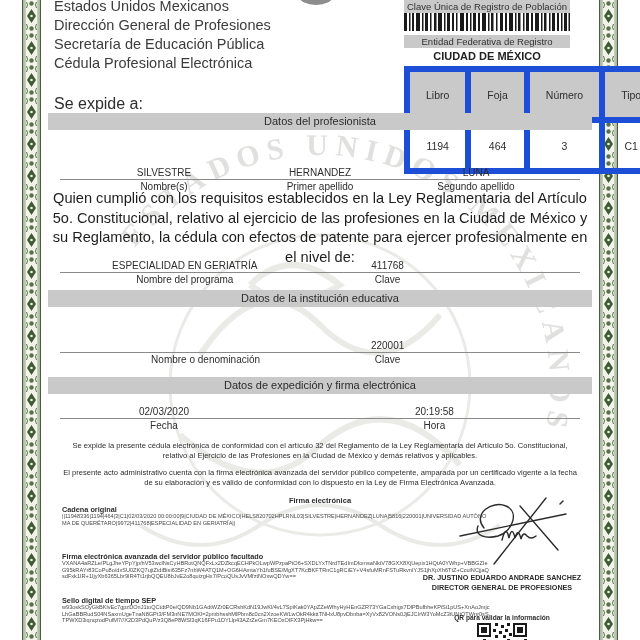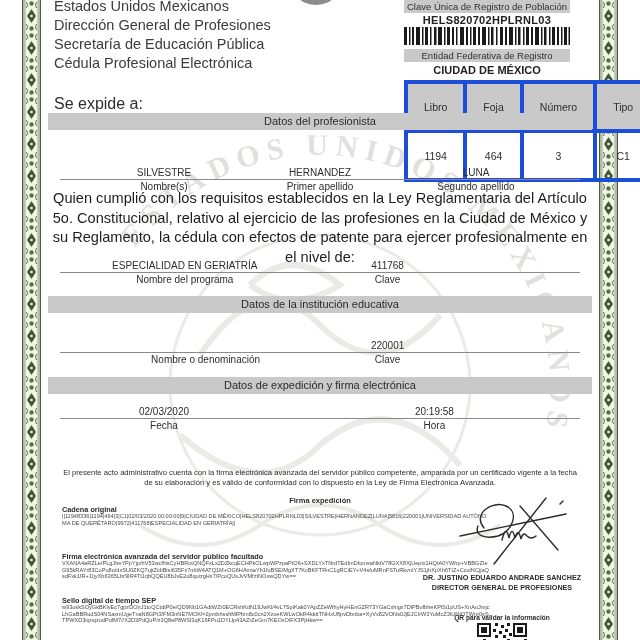--- a/index.html
+++ b/index.html
@@ -8,21 +8,21 @@
   .border-strip{position:absolute;top:0;width:19px;height:640px;}
   .seal-arc{position:absolute;left:299px;top:-13px;width:34px;height:18px;border-radius:50%;
             background:#8d8d8d;}
   .content{position:absolute;left:46px;top:0;width:548px;height:640px;}
   .agency{position:absolute;left:8px;top:-3px;font-size:14.5px;line-height:19px;color:#3c3c3c;}
   .idblock{position:absolute;right:24px;top:0;width:166px;}
   .graylab{background:#c9c9c9;font-size:9.5px;text-align:center;height:13px;line-height:13px;color:#303030;}
   .curpval{font-size:11px;font-weight:bold;text-align:center;margin:1px 0 1px 0;letter-spacing:.3px;color:#222;}
   .entval{font-size:11px;font-weight:bold;text-align:center;margin:2px 0 4px 0;color:#222;}
   .regtable{width:100%;border-collapse:collapse;font-size:10.5px;color:#2e2e2e;}
-  .regtable th,.regtable td{border:4px solid #1d4ed8;height:13px;text-align:center;font-weight:normal;padding:16px;}
+  .regtable th,.regtable td{border:6px solid #1d4ed8;height:13px;text-align:center;font-weight:normal;padding:16px;}
   .regtable th{background:#c9c9c9;}
   .expide{position:absolute;left:8px;top:95px;font-size:16px;color:#2e2e2e;}
   .bar{position:absolute;left:2px;right:2px;height:17px;background:#c9c9c9;text-align:center;
        font-size:11px;line-height:17px;color:#2b2b2b;}
   .frow{position:absolute;left:14px;right:14px;height:13px;border-bottom:1px solid #8a8a8a;}
   .fval{position:absolute;bottom:1px;transform:translateX(-50%);font-size:10px;white-space:nowrap;color:#2d2d2d;}
   .flabrow{position:absolute;left:14px;right:14px;height:12px;}
   .flab{position:absolute;top:1px;transform:translateX(-50%);font-size:10px;white-space:nowrap;color:#2d2d2d;}
   .statement{position:absolute;left:2px;right:2px;top:189px;text-align:center;font-size:14.6px;
              line-height:19.5px;color:#1d1d1d;}
@@ -89,21 +89,20 @@
 
     <div class="agency">
       <div>Estados Unidos Mexicanos</div>
       <div>Dirección General de Profesiones</div>
       <div>Secretaría de Educación Pública</div>
       <div>Cédula Profesional Electrónica</div>
     </div>
 
     <div class="idblock">
       <div class="graylab">Clave Única de Registro de Población</div>
-      <div class="curpval">HELS820702HPLRNL03</div>
       <svg width="166" height="18" viewBox="0 0 166 18">
         <g fill="#1a1a1a">
           <rect x="0" width="3" height="18"></rect>
             <rect x="5" width="1.5" height="18"></rect>
             <rect x="8" width="2" height="18"></rect>
           <rect x="12" width="4" height="18"></rect>
             <rect x="18" width="1.5" height="18"></rect>
             <rect x="21" width="3" height="18"></rect>
           <rect x="26" width="1.5" height="18"></rect>
             <rect x="30" width="2.5" height="18"></rect>
@@ -179,44 +178,45 @@
 
     <div class="frow" style="top:259px">
       <span class="fval" style="left:24%">ESPECIALIDAD EN GERIATRÍA</span>
       <span class="fval" style="left:63%">411768</span>
     </div>
     <div class="flabrow" style="top:273px">
       <span class="flab" style="left:24%">Nombre del programa</span>
       <span class="flab" style="left:63%">Clave</span>
     </div>
 
-    <div class="bar" style="top:296px">Datos de la institución educativa</div>
+    <div class="bar" style="top:290px">Datos de la institución educativa</div>
 
     <div class="frow" style="top:339px">
       <span class="fval" style="left:63%">220001</span>
     </div>
     <div class="flabrow" style="top:353px">
       <span class="flab" style="left:28%">Nombre o denominación</span>
       <span class="flab" style="left:63%">Clave</span>
     </div>
 
     <div class="bar" style="top:377px">Datos de expedición y firma electrónica</div>
 
     <div class="frow" style="top:405px">
       <span class="fval" style="left:20%">02/03/2020</span>
       <span class="fval" style="left:72%">20:19:58</span>
     </div>
     <div class="flabrow" style="top:419px">
       <span class="flab" style="left:20%">Fecha</span>
       <span class="flab" style="left:72%">Hora</span>
     </div>
 
+    <div class="legal" style="top:441px">Se expide la presente cédula electrónica de conformidad con el artículo 32 del Reglamento de la Ley Reglamentaria del Artículo 5o. Constitucional, relativo al Ejercicio de las Profesiones en la Ciudad de México y demás relativos y aplicables.</div>
     <div class="legal" style="top:468px">El presente acto administrativo cuenta con la firma electrónica avanzada del servidor público competente, amparada por un certificado vigente a la fecha de su elaboración y es válido de conformidad con lo dispuesto en la Ley de Firma Electrónica Avanzada.</div>
 
-    <div class="sigtitle">Firma expedición</div>
+    <div class="sigtitle">Firma electrónica</div>
 
     <div class="blklab" style="top:505px">Cadena original</div>
     <div class="blktxt" style="top:513px">||11948336|1194|464|3|C1|02/03/2020 00:00:00|9|CIUDAD DE MÉXICO|HELS820702HPLRNL03|SILVESTRE|HERNANDEZ|LUNA|5816|220001|UNIVERSIDAD AUTÓNOMA DE QUERÉTARO|9972|411768|ESPECIALIDAD EN GERIATRÍA||</div>
 
     <div class="blklab" style="top:552px">Firma electrónica avanzada del servidor público facultado</div>
     <div class="blktxt" style="top:560px">VXANA4aRZLe/PLgJheYPpYjp/hV53wclNsCyHBRotQNQFxLx2DZkcqECHPkOLwpWPzpaPtO6+SXDLYxTNrdTEdImDfomsaNktV78GXX8XjUepix1HQtA0YWhp+VBBGZIeG95kRAYr83CoPu8o/dxSU0ZKQ7ujtZidiBisi635Fz7nbW4ATQ1M+OG6HAmtaYb1fuBSE/MgXT7KcBKFTRnC1gRCiEY+V4sfuMRnFSTuRkvnIYJS1jhXpXh6TtZ+CcuiNCjjaQsdFxk1IR+1IjyXb6365Lbr9IR4Tt1rjbQQEU8bJvE2o8quizgHx7/PcoQUsJvVMfztNOxwQDYw==</div>
 
     <div class="blklab" style="top:596px">Sello digital de tiempo SEP</div>
     <div class="blktxt" style="top:604px">w93oskSOyGkBKlvEc7gpzDOnJ1toQCtdtP0e/QD9Nb1GAdtWZr0ECRshKdN19JwKl/4vL7SpiKak0YApZZeWfhyHyHEnGZR73YGaCxhigx7DlPBufbheKPiSi1pUS+XnAoJmjcLhGaBBRudS04NSaxmUgeTnaN8GPt3/FM3nNE7MOKl=2pmbhsshMlPbm8c0cn2XzoeKWLwOkR4kkttTNHxU8pvDbnba=XyVx82VONs0JjEJCIrW3YoMcZ3tUNtOTWnr0sSTPWXD3iqnqzodPufM7//X2D3PdQuP/z3Q8eP8WSl3qK16FPu1DYLlp43AZrZeGm7KEOxOlFX3PjHkw==</div>
 

